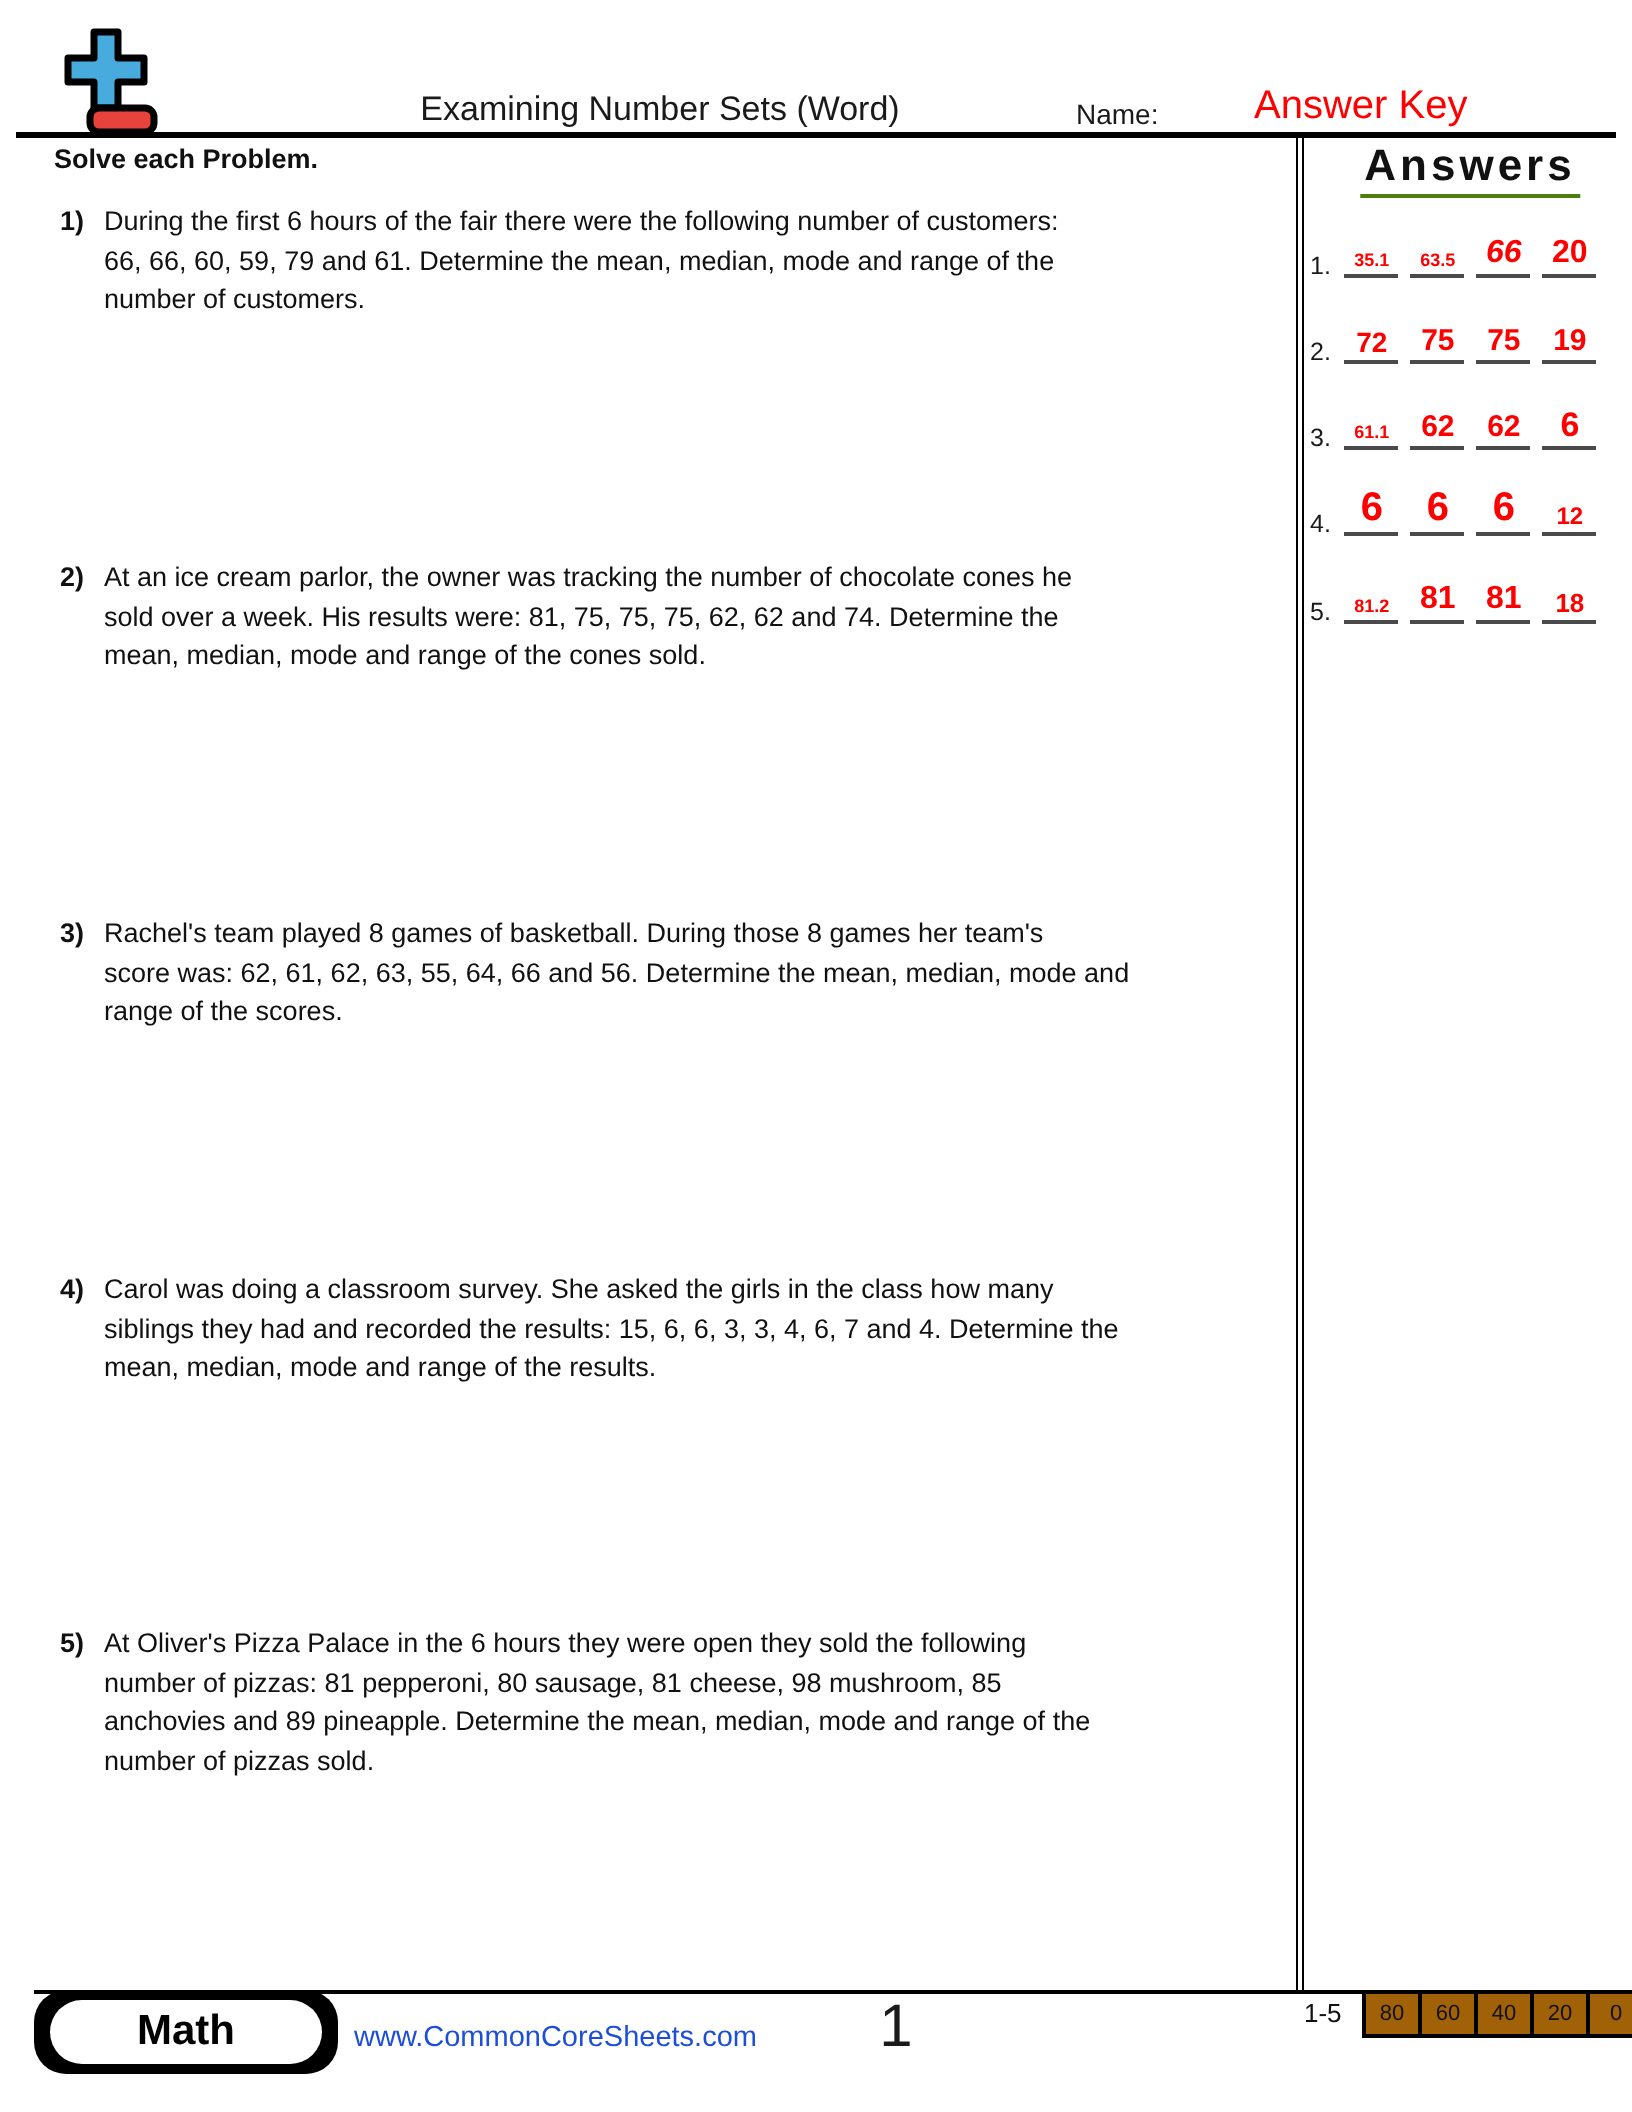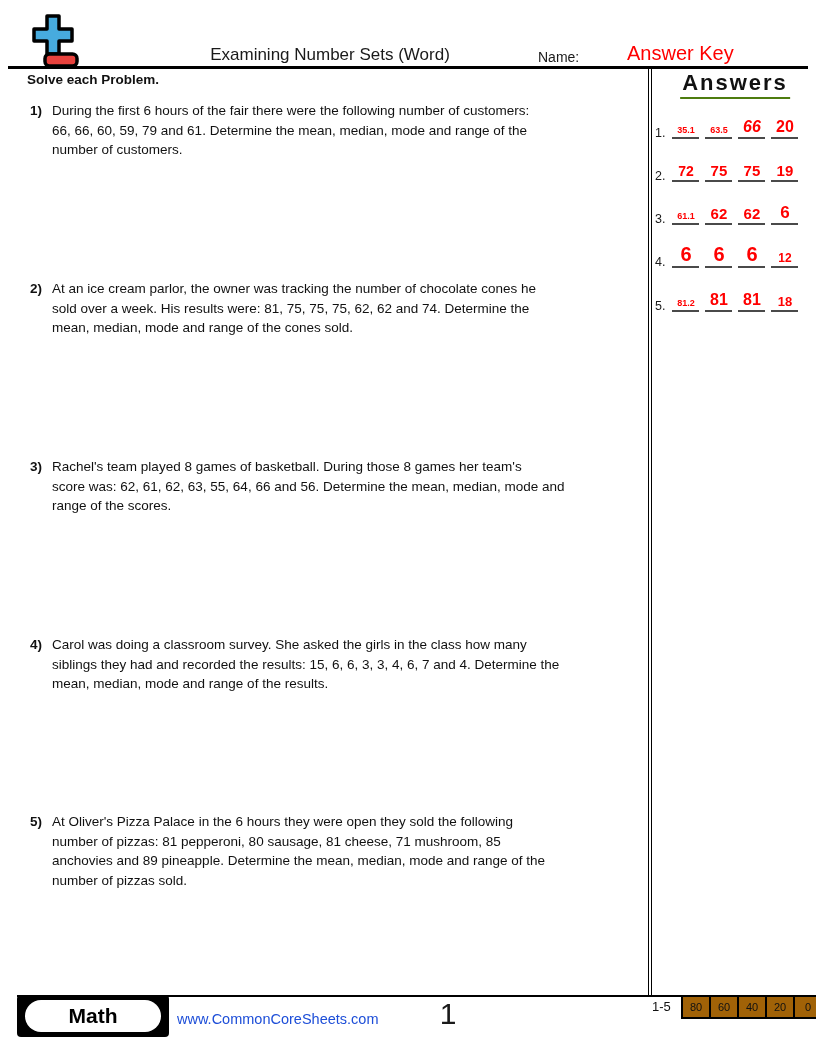--- a/index.html
+++ b/index.html
@@ -54,21 +54,21 @@
     border-bottom: 2.5px solid #4a4a4a;
     display: flex; justify-content: center; align-items: flex-end;
   }
   .blank .ans {
     color: #ff0000; font-weight: bold; line-height: 1; padding-bottom: 2px; white-space: nowrap;
   }
   
   .footer-rule { position: absolute; left: 17px; top: 995px; width: 795px; height: 2px; background: #000; }
   .math-badge {
     position: absolute; left: 17px; top: 995px; width: 152px; height: 42px;
-    background: #000; border-radius: 4px;
+    background: #000; border-radius: 16px;
   }
   .math-badge .pill {
     position: absolute; left: 8px; right: 8px; top: 5px; bottom: 5px;
     background: #fff; border-radius: 20px;
     display: flex; align-items: center; justify-content: center;
     font-size: 21px; font-weight: bold; color: #000;
   }
   .site-url { position: absolute; left: 177px; top: 1011px; font-size: 14.5px; color: #1d4ed8; }
   .page-number {
     position: absolute; left: 448px; top: 997px; transform: translateX(-50%);
@@ -121,21 +121,21 @@
   </div>
   <div class="problem p4">
     <span class="p-num">4)</span>
     <span class="p-text">Carol was doing a classroom survey. She asked the girls in the class how many
 siblings they had and recorded the results: 15, 6, 6, 3, 3, 4, 6, 7 and 4. Determine the
 mean, median, mode and range of the results.</span>
   </div>
   <div class="problem p5">
     <span class="p-num">5)</span>
     <span class="p-text">At Oliver's Pizza Palace in the 6 hours they were open they sold the following
-number of pizzas: 81 pepperoni, 80 sausage, 81 cheese, 71 mushroom, 85
+number of pizzas: 81 pepperoni, 80 sausage, 81 cheese, 98 mushroom, 85
 anchovies and 89 pineapple. Determine the mean, median, mode and range of the
 number of pizzas sold.</span>
   </div>
 
   <div class="divider"></div>
   <div class="answers-heading">Answers</div>
 
   <div class="answer-row ar1">
     <span class="a-num">1.</span>
     <span class="blank">

